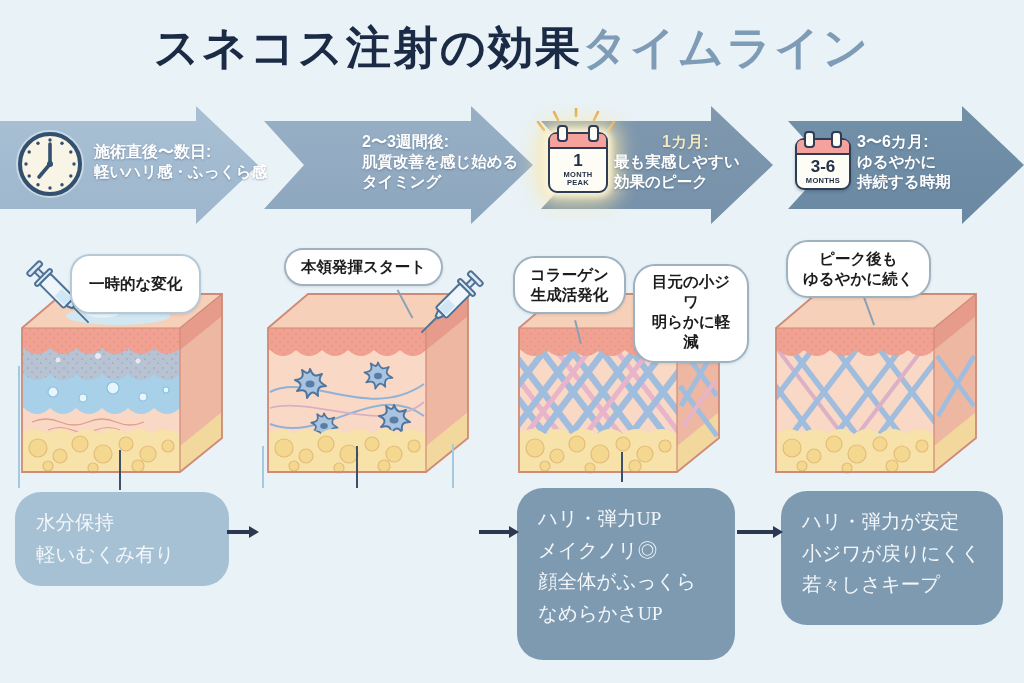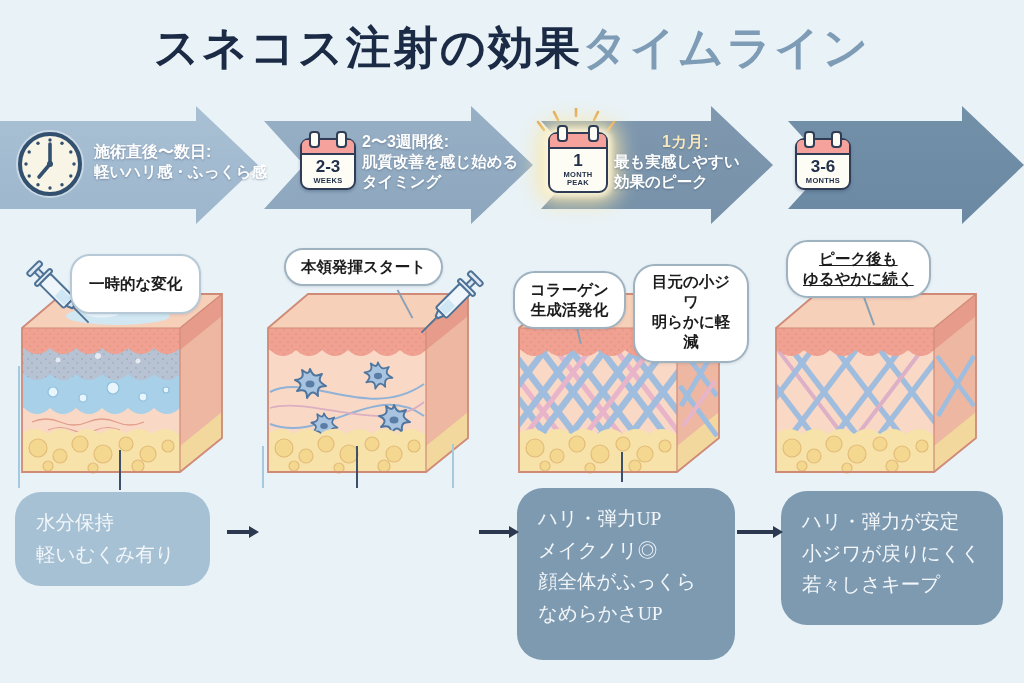--- a/index.html
+++ b/index.html
@@ -55,22 +55,22 @@
   .stage{position:absolute;top:232px;height:258px;}
   .st1{left:6px;width:234px;} .st2{left:252px;width:236px;}
   .st3{left:503px;width:246px;} .st4{left:760px;width:252px;}
   svg.skin{position:absolute;left:2px;top:44px;overflow:visible;}
 
   .pill,.bubble{position:absolute;background:#fff;color:#1c1c1c;font-weight:700;font-size:15.5px;
         line-height:1.3;box-shadow:0 1px 3px rgba(60,80,100,.15);z-index:3;}
   .pill{left:64px;top:22px;padding:18px 17px;border:2px solid #b7c9d6;border-radius:20px;}
   .bubble{border:2px solid #9fb2c0;border-radius:22px;padding:7px 15px;text-align:center;}
   .b2{left:32px;top:16px;}
-  .b3a{left:10px;top:39px;font-family:Liberation Serif, serif;} .b3b{left:130px;top:32px;font-family:Liberation Mono, monospace;}
-  .b4{left:26px;top:8px;text-decoration:underline;}
+  .b3a{left:10px;top:24px;font-family:Liberation Serif, serif;} .b3b{left:130px;top:32px;font-family:Liberation Mono, monospace;}
+  .b4{left:26px;top:8px;}
   .tail{position:absolute;width:2px;background:#8aa0b4;z-index:2;}
   .tl2{left:152px;top:56px;height:32px;transform:rotate(-28deg);}
   .tl3a{left:74px;top:88px;height:24px;transform:rotate(-14deg);}
   .tl3b{left:196px;top:92px;height:26px;transform:rotate(18deg);}
   .tl4{left:108px;top:64px;height:30px;transform:rotate(-20deg);}
 
   
   .leader{position:absolute;background:#a6c9dd;width:2px;}
   .leader.dark{background:#3e5068;}
   .leader.h{height:2px;width:auto;}
@@ -78,21 +78,21 @@
   .ld2{left:119px;top:450px;height:40px;}
   .ld3{left:262px;top:446px;height:42px;}
   .ld4{left:356px;top:446px;height:42px;}
   .ld5{left:452px;top:444px;height:44px;}
   .ld6{left:621px;top:452px;height:30px;}
   .ld7{left:962px;top:420px;width:30px;}
 
   
   .resultbox{position:absolute;border-radius:26px;color:#f3f7fa;font-size:19.5px;
              line-height:1.62;padding:15px 21px;box-sizing:border-box;}
-  .rb1{left:15px;top:492px;width:195px;height:94px;background:var(--box-light,#a6c0d4);}
+  .rb1{left:15px;top:492px;width:214px;height:94px;background:var(--box-light,#a6c0d4);}
   .rb2{left:257px;top:488px;width:220px;height:170px;background:var(--box-mid,#7e9ab1);}
   .rb3{left:517px;top:488px;width:218px;height:172px;background:var(--box-mid,#7e9ab1);font-family:Liberation Serif, serif;}
   .rb4{left:781px;top:491px;width:222px;height:134px;background:var(--box-mid,#7e9ab1);}
 
   .flow{position:absolute;height:16px;display:flex;align-items:center;}
   .flow .shaft{flex:1;height:3.5px;background:var(--flow-arrow,#2b3850);}
   .flow .tip{width:0;height:0;border-left:10px solid var(--flow-arrow,#2b3850);
              border-top:6.5px solid transparent;border-bottom:6.5px solid transparent;}
   .fa1{left:227px;top:524px;width:32px;}
   .fa2{left:479px;top:524px;width:40px;}
@@ -156,27 +156,20 @@
             <circle cx="22" cy="13.2" r="1.7"></circle>
         </g>
         <g stroke="#33506f" stroke-linecap="round">
           <line x1="34" y1="34" x2="34" y2="14" stroke-width="3.6"></line>
           <line x1="34" y1="34" x2="23" y2="47" stroke-width="3.6"></line>
         </g>
         <circle cx="34" cy="34" r="3" fill="#33506f"></circle>
       </svg>
     </div>
 
-    <div class="cal cal2">
-      <span class="ring r1"></span>
-        <span class="ring r2"></span>
-      <div class="cal-head"></div>
-      <div class="big">2-3</div>
-      <div class="small ml">WEEKS</div>
-    </div>
 
     <svg class="rays" width="84" height="26" viewBox="0 0 84 26">
       <g stroke="#e2a84f" stroke-width="2.6" stroke-linecap="round">
         <line x1="10" y1="22" x2="4" y2="14"></line>
           <line x1="24" y1="12" x2="20" y2="4"></line>
         <line x1="42" y1="8" x2="42" y2="0"></line>
           <line x1="60" y1="12" x2="64" y2="4"></line>
         <line x1="74" y1="22" x2="80" y2="14"></line>
       </g>
     </svg>
@@ -203,20 +196,25 @@
     </div>
     <div class="seg-text t2">
       <div class="head">2〜3週間後:</div>
       <div class="body ml">肌質改善を感じ始める
 タイミング</div>
     </div>
     <div class="seg-text t3">
       <div class="head">1カ月:</div>
       <div class="body ml">最も実感しやすい
 効果のピーク</div>
+    </div>
+    <div class="seg-text t4">
+      <div class="head">3〜6カ月:</div>
+      <div class="body ml">ゆるやかに
+持続する時期</div>
     </div>
   </div>
 
   <div class="stage st1">
     <div class="pill">一時的な変化</div>
     <svg class="skin" width="228" height="216" viewBox="0 0 228 216">
       <polygon points="14,52 54,18 214,18 172,52" fill="#f7d0ba"></polygon>
       <ellipse cx="110" cy="40" rx="52" ry="9" fill="#cfe9f6" opacity=".95"></ellipse>
       <ellipse cx="94" cy="37.5" rx="17" ry="4" fill="#eaf6fc"></ellipse>
       <polygon points="172,52 214,18 214,162 172,196" fill="#edb7a1"></polygon>

